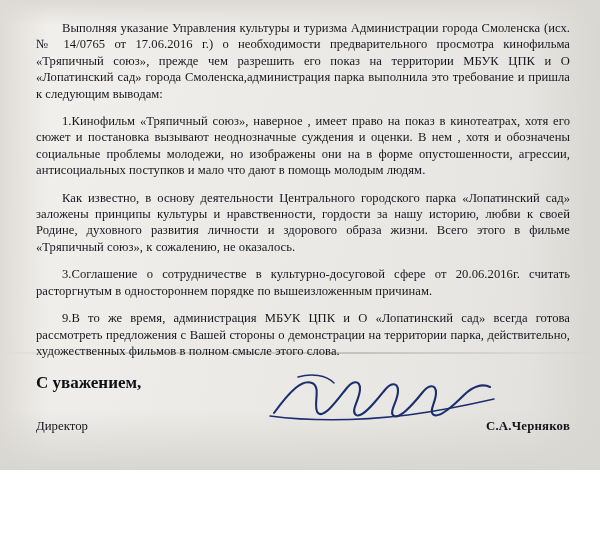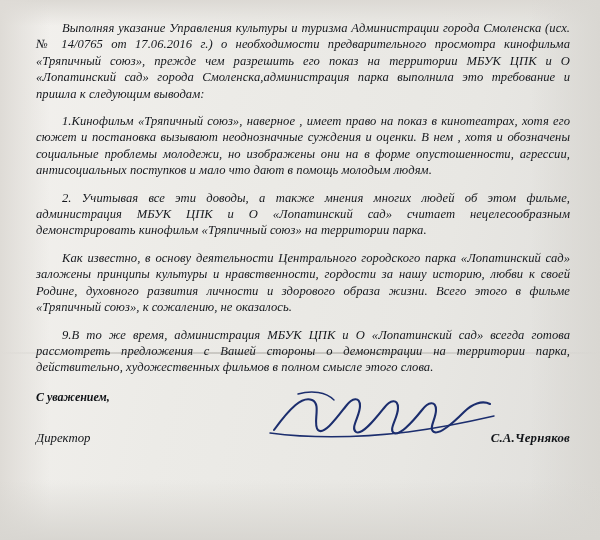--- a/index.html
+++ b/index.html
@@ -9,24 +9,23 @@
   body {
     width: 600px;
     height: 540px;
     overflow: hidden;
     background: #ffffff;
     font-family: "Liberation Serif", serif;
   }
   .page {
     position: relative;
     width: 600px;
-    height: 540px;
+    height: 470px;
     background: linear-gradient(102deg, #f3f1ee 0%, #ecebe7 35%, #e8e7e3 70%, #dfdedb 100%);
     overflow: hidden;
-    font-style: italic;
   }
   
   .shade-top {
     position: absolute;
     left: 0; top: 0;
     width: 600px; height: 26px;
     background: linear-gradient(180deg, #dcd9d4 0%, rgba(240,238,235,0) 100%);
     pointer-events: none;
   }
   .shade-left {
@@ -74,21 +73,21 @@
     letter-spacing: 0.05px;
   }
   p.indent {
     text-indent: 26px;
   }
   .sign-block {
     margin-top: 14px;
     position: relative;
   }
   .sign-regards {
-    font-size: 12px;
+    font-size: 17px;
     font-weight: bold;
     color: #0e1115;
     margin: 8px 0 26px 0;
   }
   .sign-row {
     display: flex;
     justify-content: space-between;
     align-items: flex-end;
     font-size: 12.8px;
     color: #121519;
@@ -131,22 +130,22 @@
   <div class="shade-right"></div>
   <div class="shade-bottom"></div>
   <div class="fold-line"></div>
 
   <div class="content">
 
     <div class="header-cut"></div>
 
     <p class="para indent">Выполняя указание Управления культуры и туризма Администрации города Смоленска (исх. № 14/0765 от 17.06.2016 г.) о необходимости предварительного просмотра кинофильма «Тряпичный союз», прежде чем разрешить его показ на территории МБУК ЦПК и О «Лопатинский сад» города Смоленска,администрация парка выполнила это требование и пришла к следующим выводам:</p>
     <p class="para indent">1.Кинофильм «Тряпичный союз», наверное , имеет право на показ в кинотеатрах, хотя его сюжет и постановка вызывают неоднозначные суждения и оценки. В нем , хотя и обозначены социальные проблемы молодежи, но изображены  они на в форме опустошенности, агрессии, антисоциальных поступков и мало что дают в помощь молодым людям.</p>
-    <p class="para indent">2. Учитывая все эти доводы, а также мнения многих людей об этом фильме, администрация МБУК ЦПК и О «Лопатинский сад» считает нецелесообразным демонстрировать кинофильм «Тряпичный союз» на территории парка.</p>
     <p class="para indent">Как известно, в основу деятельности Центрального городского парка «Лопатинский сад» заложены принципы культуры и нравственности, гордости за нашу историю, любви к своей Родине, духовного развития личности и  здорового образа жизни. Всего этого в фильме «Тряпичный союз», к сожалению, не оказалось.</p>
+    <p class="para indent">3.Соглашение о сотрудничестве в культурно-досуговой сфере от 20.06.2016г. считать расторгнутым в одностороннем порядке по вышеизложенным причинам.</p>
     <p class="para indent">9.В то же время, администрация МБУК ЦПК и О «Лопатинский сад» всегда готова рассмотреть предложения с Вашей стороны о демонстрации на территории парка, действительно, художественных фильмов в полном смысле этого слова.</p>
 
     <div class="sign-block">
       <p class="sign-regards">С уважением,</p>
 
       <div class="signature">
         <svg width="230" height="56" viewBox="0 0 230 56" fill="none" xmlns="http://www.w3.org/2000/svg">
           <path d="M6 44 C 22 22, 34 10, 44 14 C 54 18, 44 38, 50 44 C 56 50, 70 30, 78 20 C 84 12, 92 10, 92 20 C 92 30, 82 42, 88 46 C 94 50, 108 32, 116 22 C 122 14, 130 12, 130 22 C 130 32, 120 44, 126 47 C 132 50, 146 34, 154 24 C 160 16, 168 14, 168 24 C 168 33, 160 43, 166 46 C 172 49, 186 36, 196 26 C 204 18, 214 14, 222 18" stroke="#1c2e6e" stroke-width="2.1" stroke-linecap="round" stroke-linejoin="round"></path>
           <path d="M2 47 C 40 52, 90 52, 140 46 C 170 42, 200 36, 226 30" stroke="#1c2e6e" stroke-width="1.5" stroke-linecap="round"></path>
           <path d="M30 8 C 44 4, 58 6, 66 14" stroke="#1c2e6e" stroke-width="1.4" stroke-linecap="round"></path>

